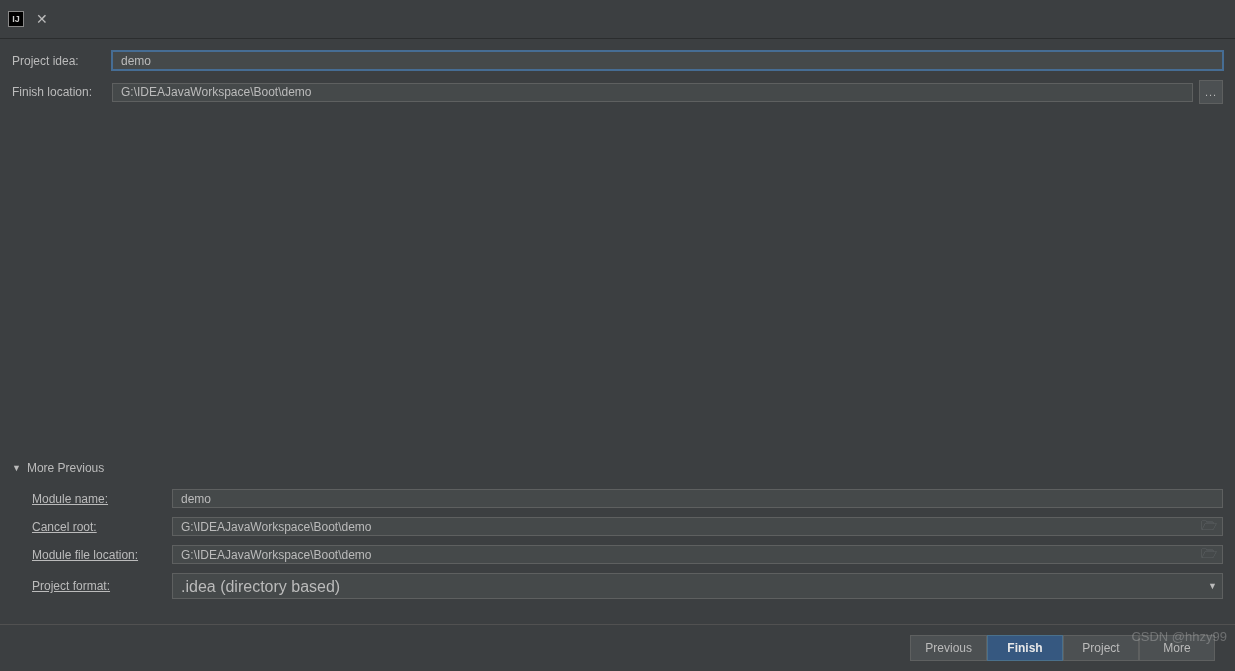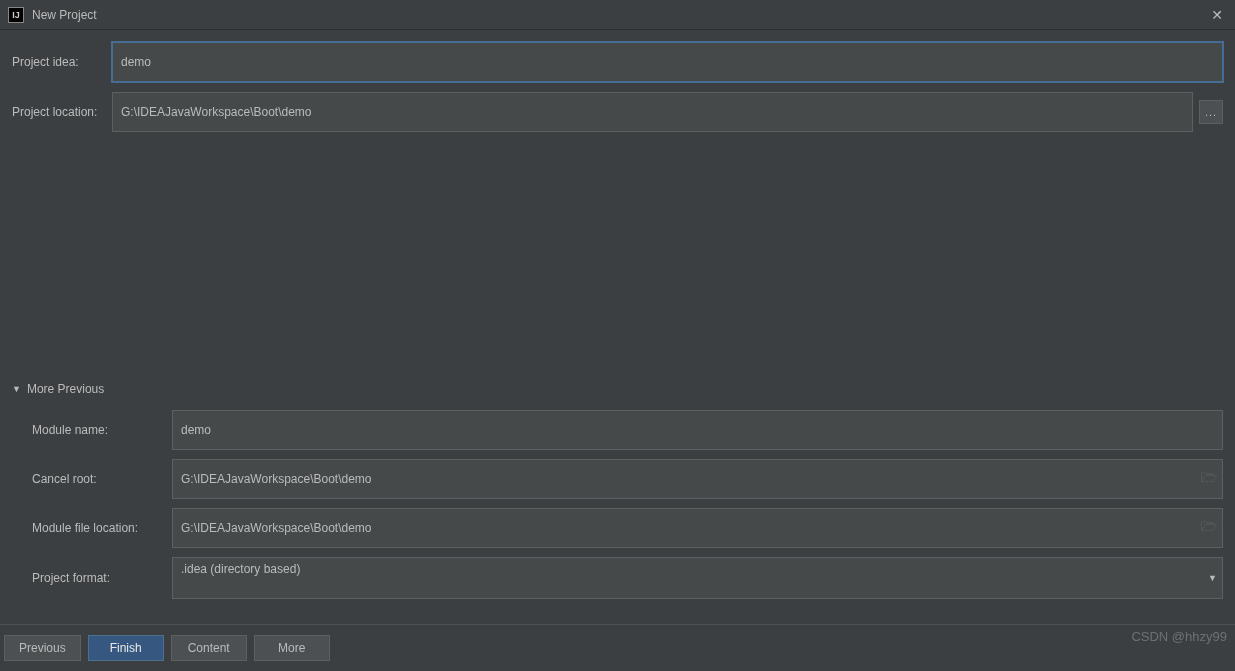--- a/index.html
+++ b/index.html
@@ -12,21 +12,21 @@
       font-size: 12px;
       color: #bbbbbb;
       background: #3c3f41;
       width: 1235px;
       height: 671px;
       overflow: hidden;
       display: flex;
       flex-direction: column;
     }
     .titlebar {
-      height: 30px;
+      height: 39px;
       background: #3c3f41;
       display: flex;
       align-items: center;
       padding: 0 8px;
       border-bottom: 1px solid #2b2d2e;
     }
     .app-icon {
       width: 16px;
       height: 16px;
       background: #000;
@@ -65,21 +65,21 @@
       color: #bbbbbb;
       padding-right: 6px;
       flex-shrink: 0;
     }
     .text-input {
       flex: 1;
       background: #45494a;
       border: 1px solid #5e6060;
       color: #bbbbbb;
       padding: 4px 8px;
-      height: 40px;
+      height: 19px;
       font-size: 12px;
       font-family: inherit;
       outline: none;
     }
     .text-input.focused {
       border: 1px solid #466d94;
       box-shadow: 0 0 0 1px #466d94;
     }
     .browse-btn {
       width: 24px;
@@ -111,20 +111,21 @@
     }
     .settings-section {
       padding-left: 20px;
       margin-bottom: 4px;
     }
     .settings-section .form-row {
       margin-bottom: 9px;
     }
     .settings-section .form-label {
       width: 140px;
+      text-decoration: underline;
     }
     .input-with-icon {
       flex: 1;
       position: relative;
       display: flex;
     }
     .input-with-icon .text-input {
       width: 100%;
     }
     .folder-icon {
@@ -140,84 +141,84 @@
       flex: 1;
       position: relative;
       display: flex;
     }
     .select-input {
       flex: 1;
       background: #45494a;
       border: 1px solid #5e6060;
       color: #bbbbbb;
       padding: 4px 8px;
-      height: 42px;
-      font-size: 12px;
+      height: 26px;
+      font-size: 16px;
       font-family: inherit;
       appearance: none;
       outline: none;
     }
     .dropdown-arrow {
       position: absolute;
       right: 6px;
       top: 50%;
       transform: translateY(-50%);
       color: #bbbbbb;
       font-size: 9px;
       pointer-events: none;
     }
     .bottom-bar {
       display: flex;
-      gap: 7px;
-      padding: 10px 4px;
+      justify-content: flex-end;
+      gap: 0;
+      padding: 10px 20px;
       border-top: 1px solid #515151;
     }
     .btn {
       min-width: 76px;
       height: 26px;
       background: #4c5052;
       border: 1px solid #5e6060;
       color: #bbbbbb;
       font-size: 12px;
       cursor: pointer;
       padding: 0 14px;
     }
     .btn.primary {
       background: #365880;
       border: 1px solid #4a708b;
       color: #e8e8e8;
-      font-weight: normal;
+      font-weight: bold;
     }
     .watermark {
       position: absolute;
       right: 8px;
       bottom: 27px;
       color: rgba(200,200,200,0.35);
       font-size: 13px;
       pointer-events: none;
     }
   </style>
 </head>
 <body>
 
 <div class="titlebar">
   <div class="app-icon">IJ</div>
-  <div class="window-title">New Project</div>
   <div class="close-icon">✕</div>
 </div>
 
 <div class="content">
 
   <div class="form-row">
     <div class="form-label">Project idea:</div>
     <input type="text" class="text-input focused" value="demo" style="">
   </div>
 
   <div class="form-row">
-    <div class="form-label">Project location:</div>
+    <div class="form-label">Finish location:</div>
     <input type="text" class="text-input" value="G:\IDEAJavaWorkspace\Boot\demo" style="">
     <button class="browse-btn">...</button>
   </div>
 
   <div class="spacer"></div>
 
   <div class="settings-header">
     <span class="expand-icon">▼</span>
     <span>More Previous</span>
   </div>
@@ -253,17 +254,17 @@
       </div>
     </div>
 
   </div>
 
 </div>
 
 <div class="bottom-bar">
   <button class="btn">Previous</button>
   <button class="btn primary">Finish</button>
-  <button class="btn">Content</button>
+  <button class="btn">Project</button>
   <button class="btn">More</button>
 </div>
 
 <div class="watermark">CSDN @hhzy99</div>
 
 </body></html>

